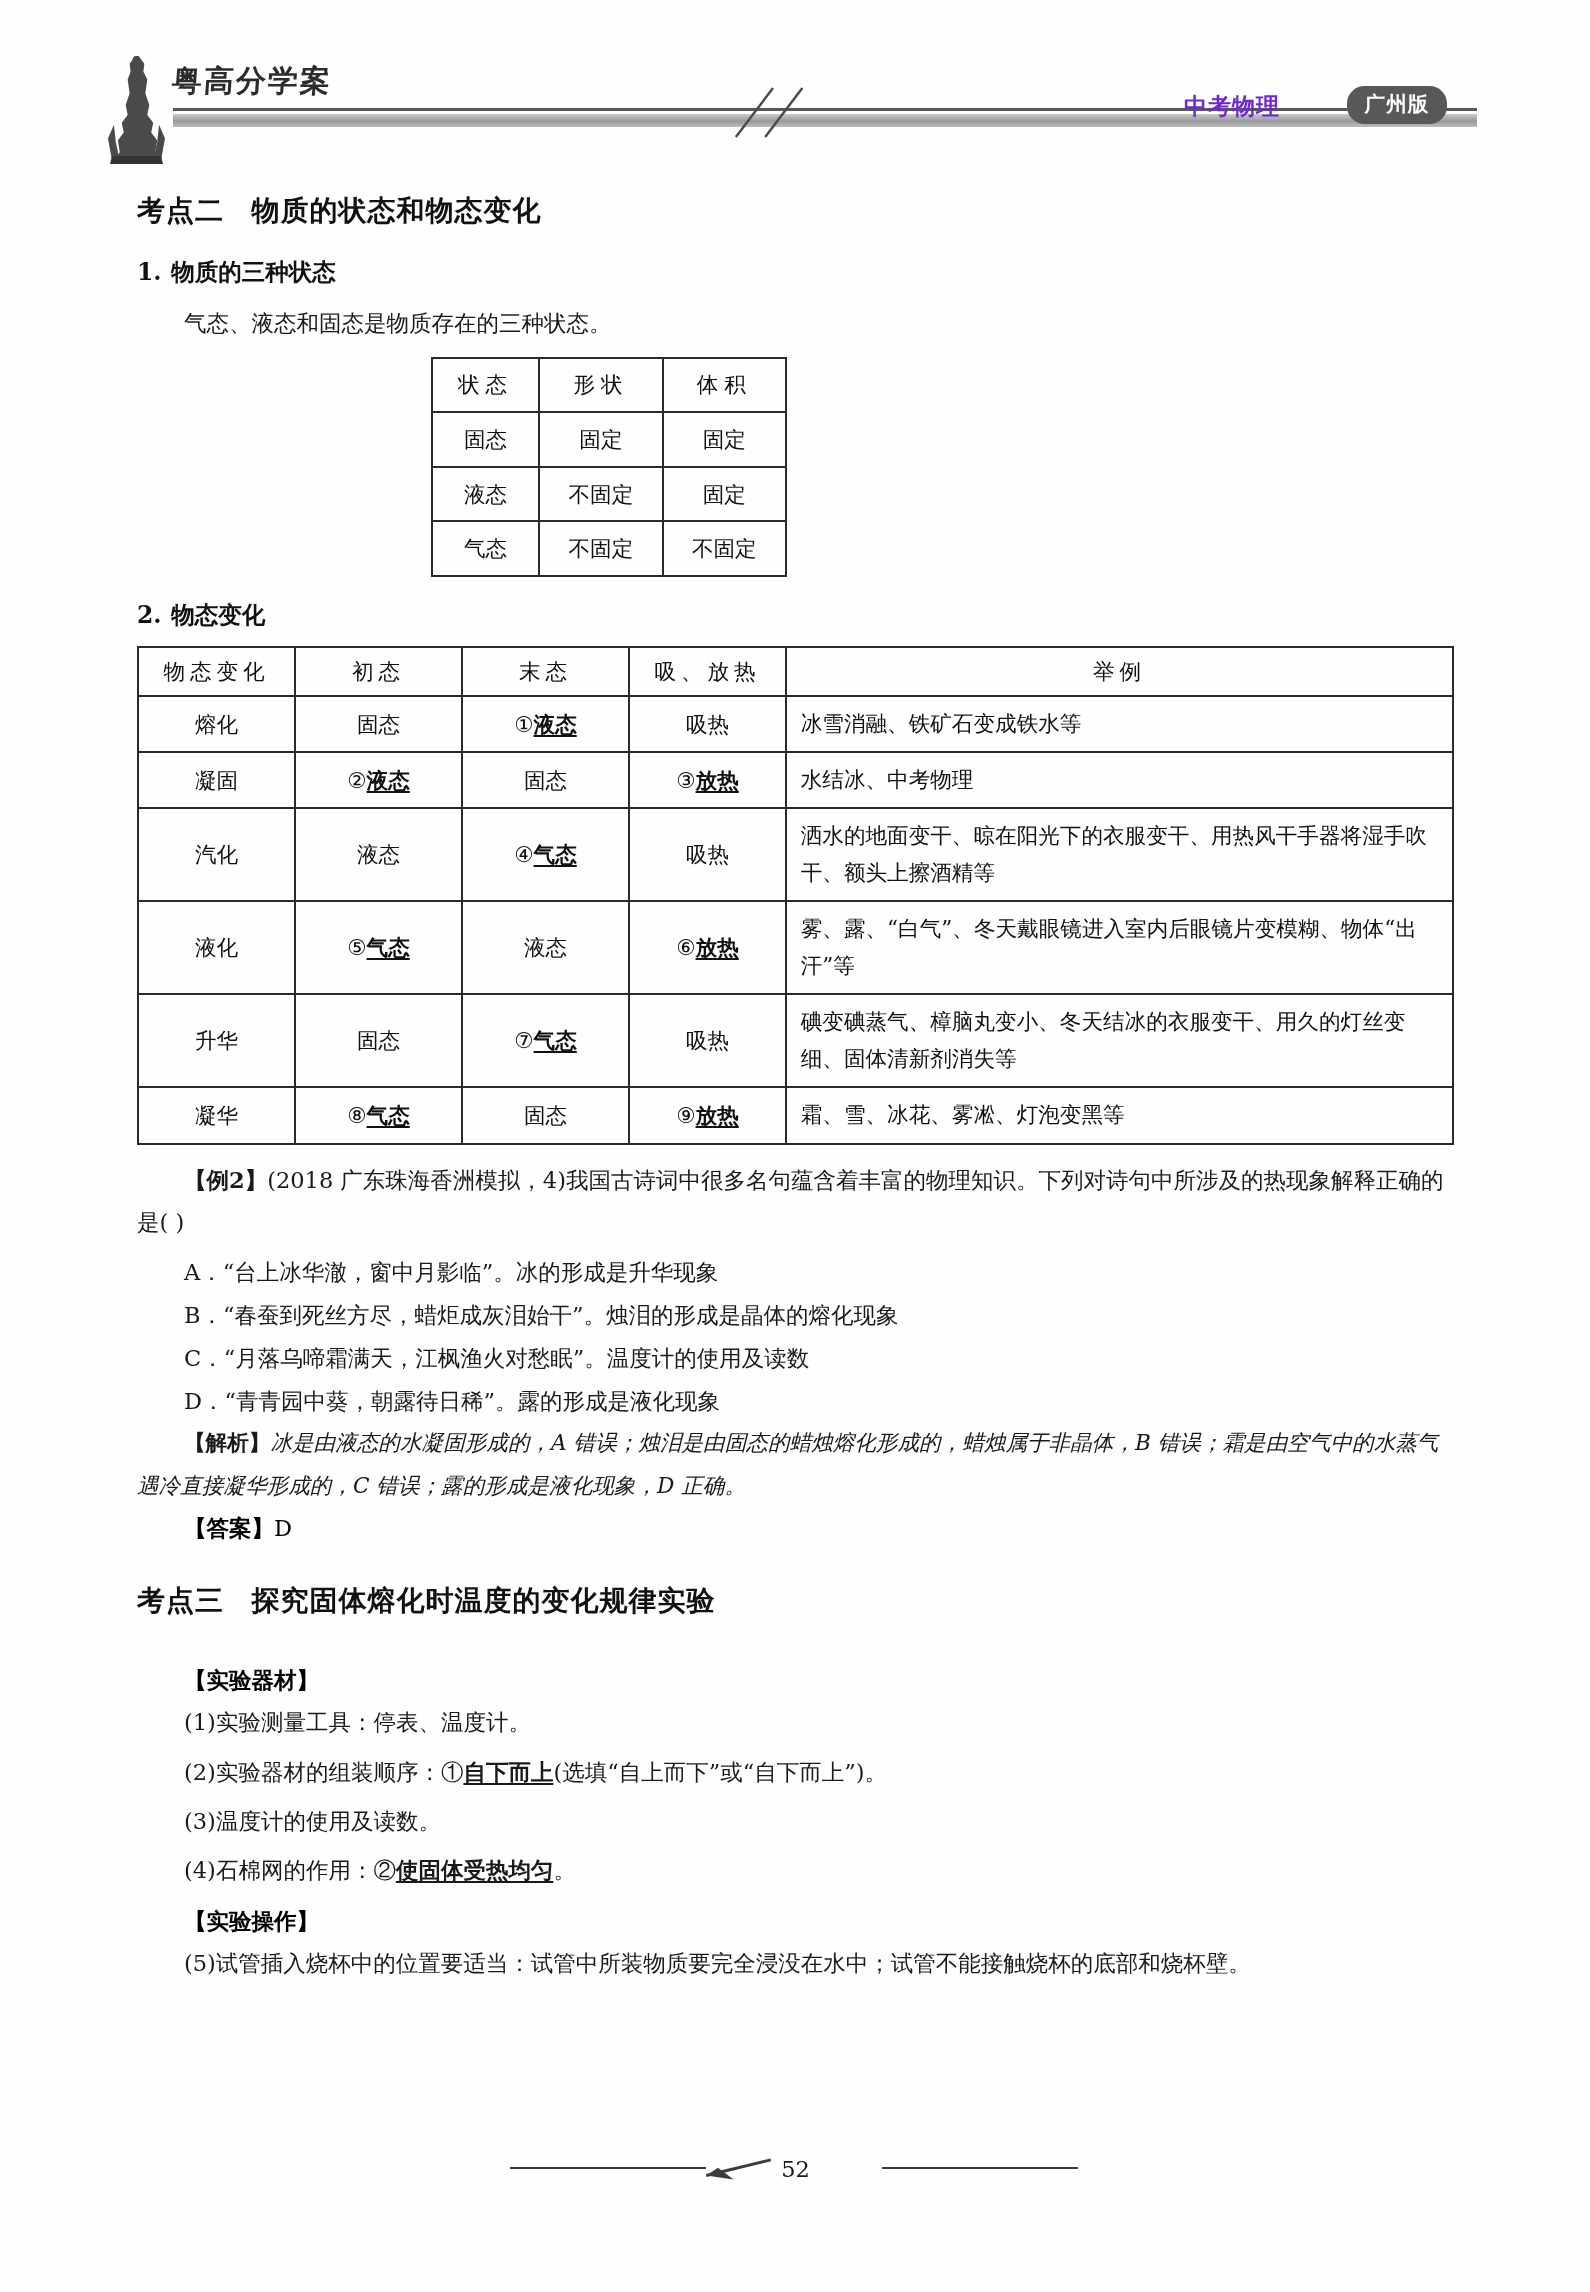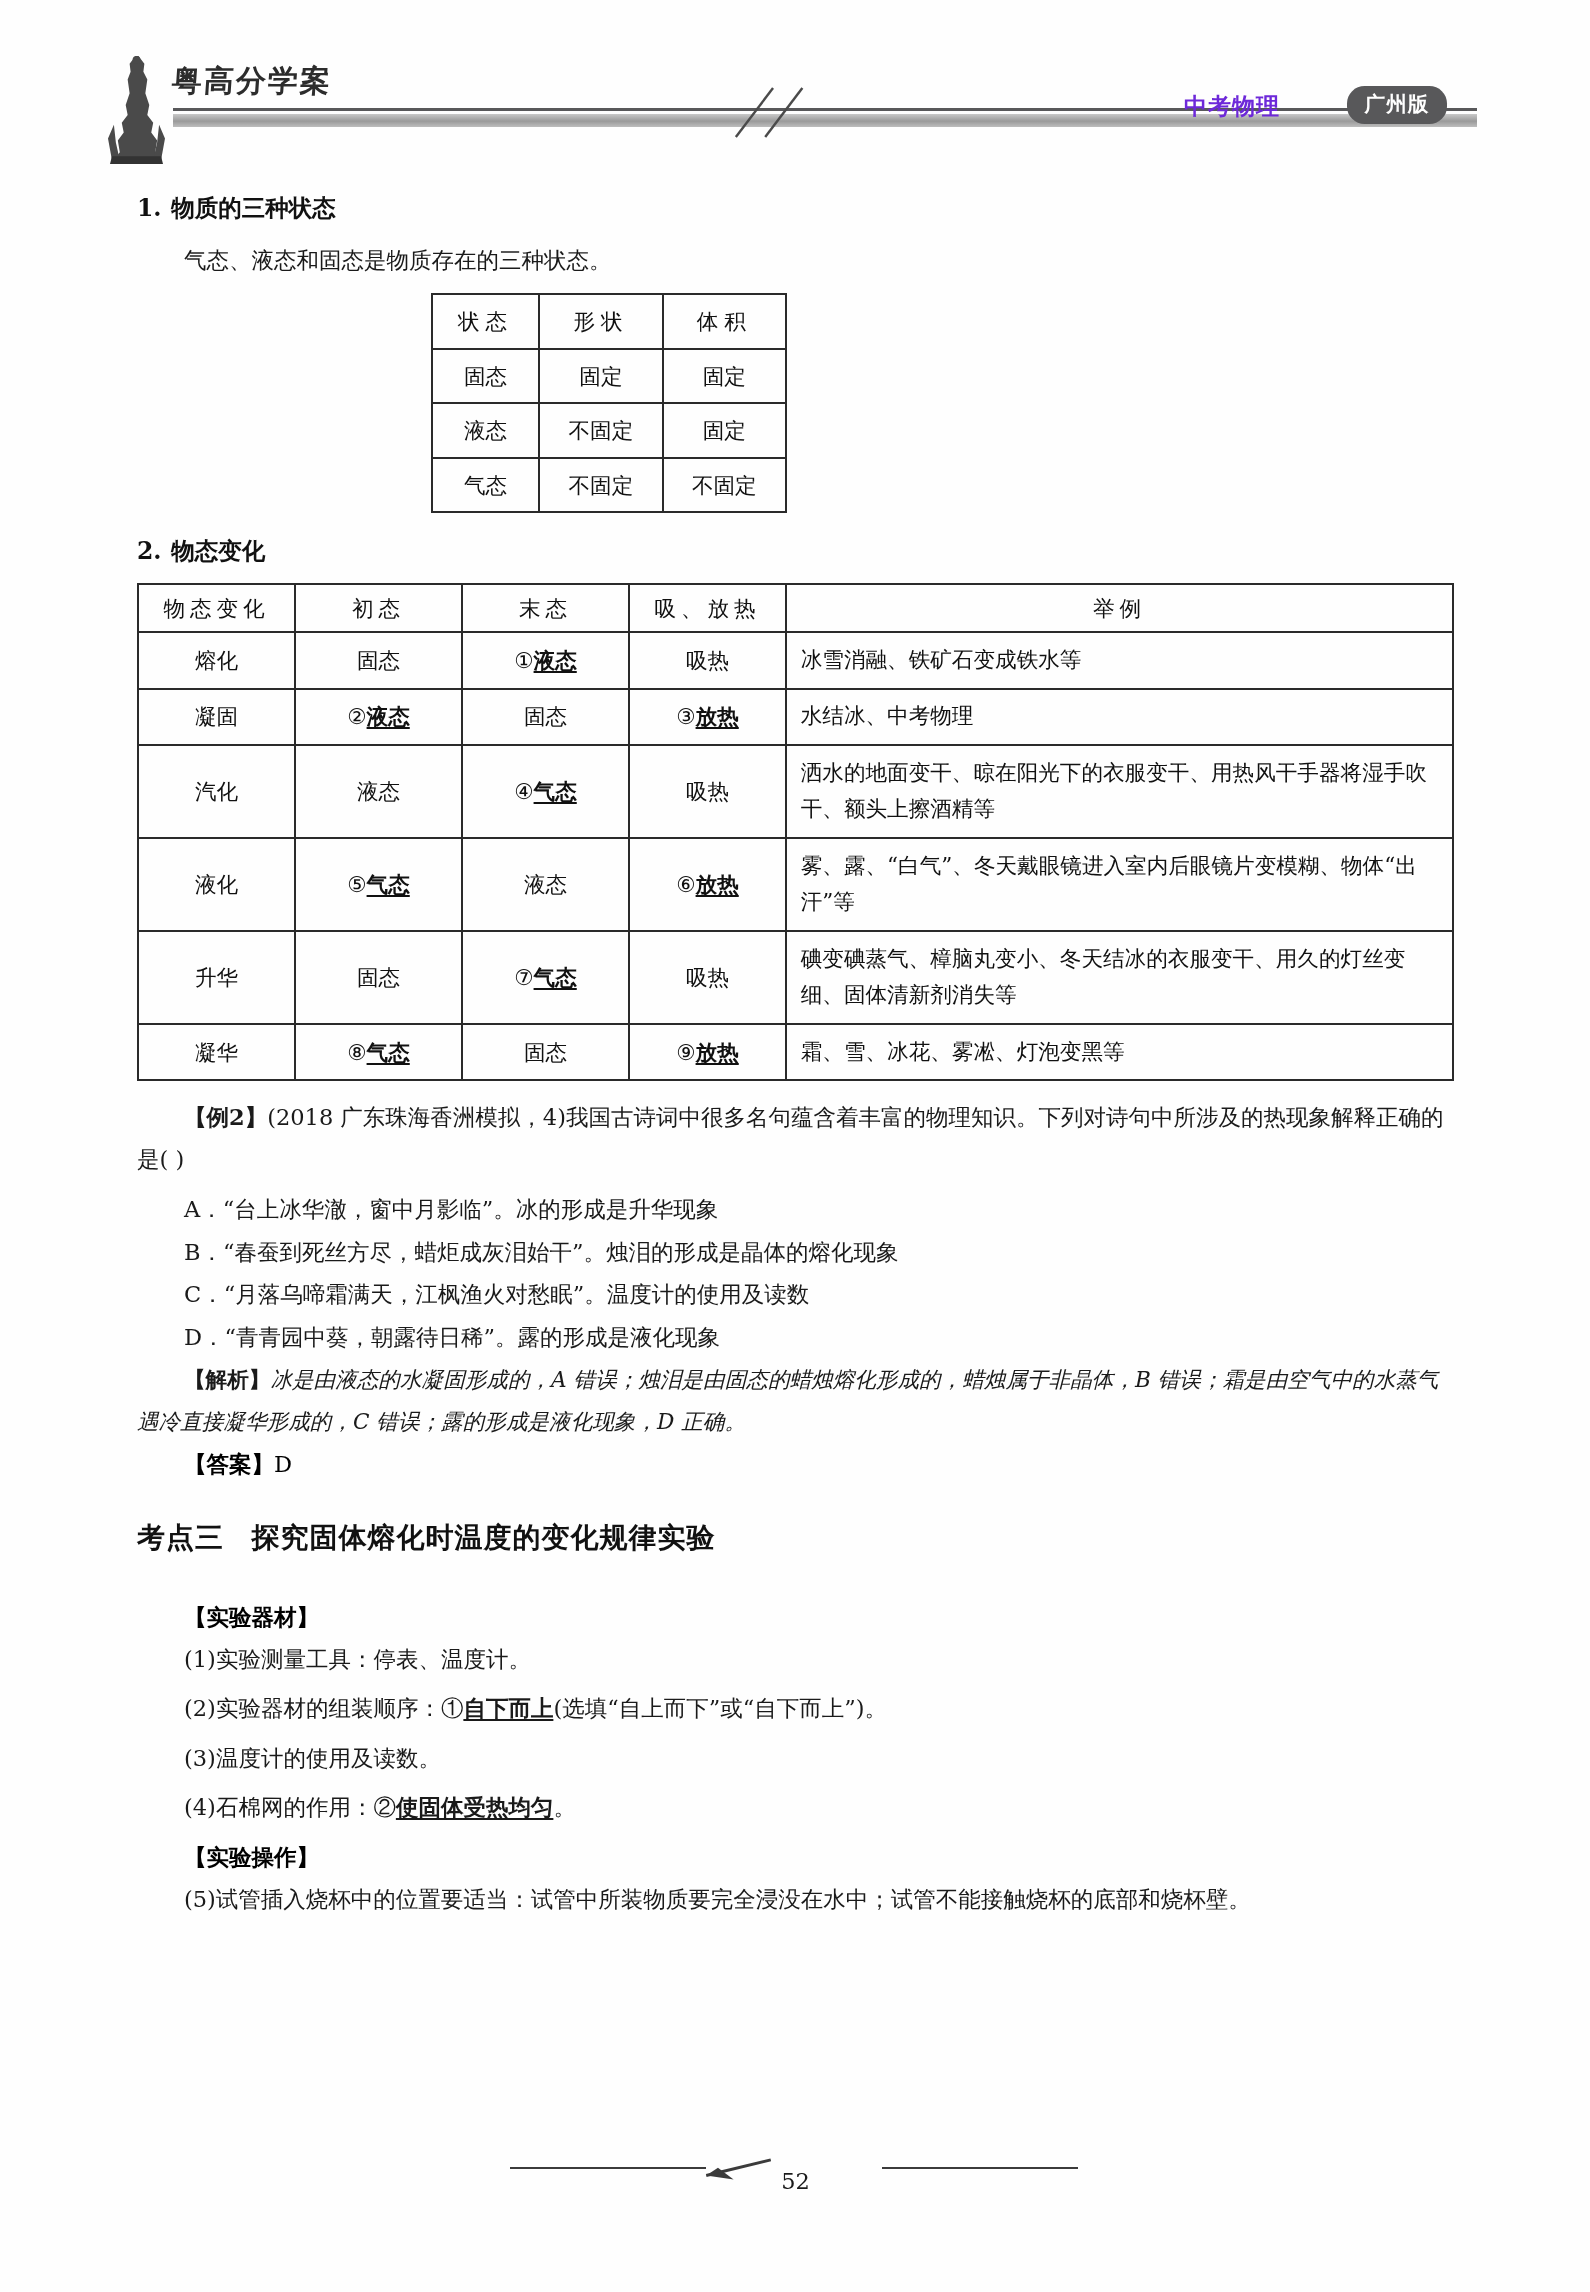--- a/index.html
+++ b/index.html
@@ -225,21 +225,21 @@
   .footer-arrow {
     position: absolute;
     left: 704px;
     top: 5.9px;
     width: 69px;
     height: 27.4px;
   }
   .page-num {
     position: absolute;
     left: 0;
-    top: 20px;
+    top: 8px;
     width: 1591px;
     text-align: center;
     font-size: 22.5px;
     font-family: "DejaVu Serif", "Liberation Serif", serif;
     color: #1a1a1a;
   }
 </style>
 </head>
 <body>
 
@@ -270,20 +270,23 @@
         <line x1="36" y1="52" x2="74" y2="2" stroke="#4a4a4a" stroke-width="2.5"></line>
       </svg>
     </div>
 
     <div class="subject-title">中考物理</div>
     <div class="edition-badge">广州版</div>
   </div>
 
   <div class="content">
 
+    <h2 class="kaodian">
+      <span class="kd-num">考点二</span><span>物质的状态和物态变化</span>
+    </h2>
 
     <h3 class="num-head">
       <span class="nh-idx">1.</span><span>物质的三种状态</span>
     </h3>
 
     <p class="para indent">气态、液态和固态是物质存在的三种状态。</p>
 
     <table class="states">
       <thead>
         <tr>

